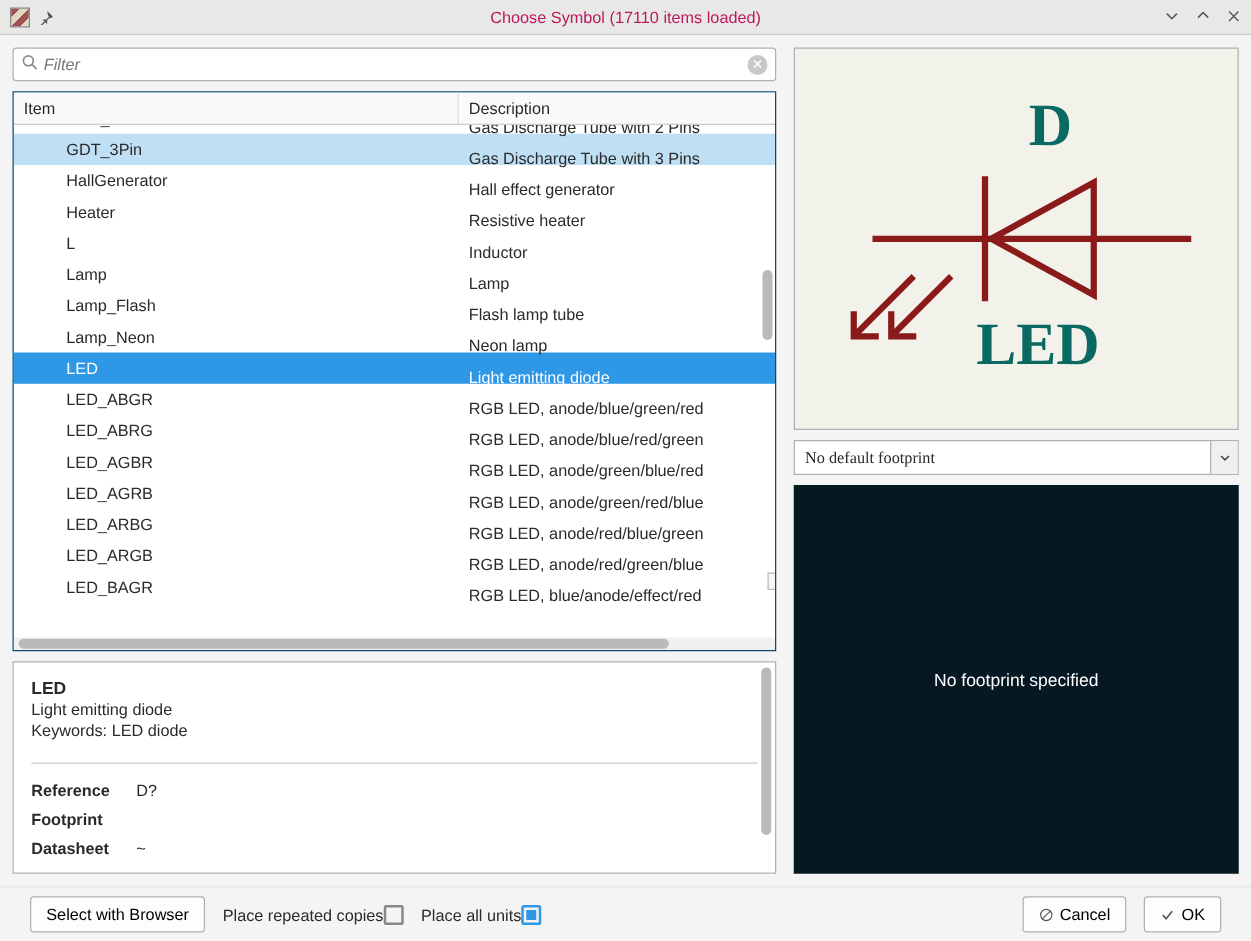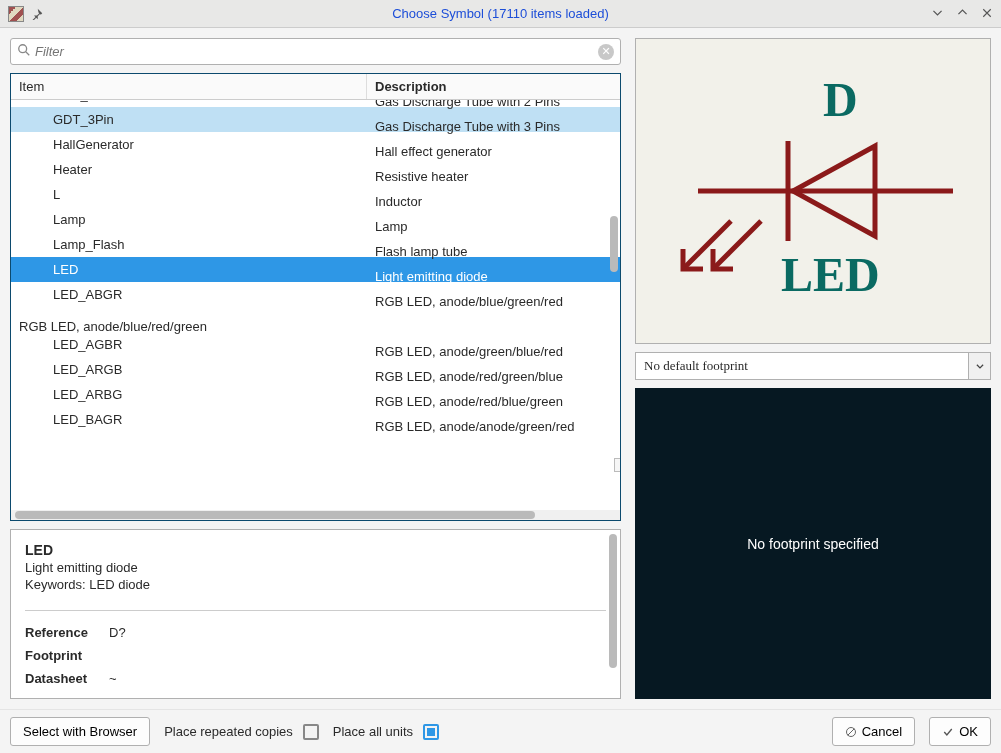--- a/index.html
+++ b/index.html
@@ -25,21 +25,21 @@
     .titlebar-left {
       display: flex;
       align-items: center;
       gap: 6px;
       width: 60px;
     }
     .titlebar-title {
       flex: 1;
       text-align: center;
       font-size: 13px;
-      color: #1d4ed8;
+      color: #be185d;
     }
     .titlebar-right {
       display: flex;
       align-items: center;
       gap: 12px;
       width: 60px;
       justify-content: flex-end;
     }
     .titlebar-icon {
       width: 14px;
@@ -119,21 +119,21 @@
       position: relative;
     }
     .list-header {
       display: flex;
       border-bottom: 1px solid #ccc;
       background: #fafafa;
       height: 26px;
       align-items: center;
     }
     .col-item { width: 356px; padding: 5px 8px; border-right: 1px solid #ddd; }
-    .col-desc { flex: 1; padding: 5px 8px; font-weight: bold; }
+    .col-desc { flex: 1; padding: 5px 8px; }
     .list-body {
       flex: 1;
       overflow: hidden;
       position: relative;
     }
     .list-rows {
       position: absolute;
       top: -18px;
       left: 0;
       right: 0;
@@ -239,36 +239,36 @@
       align-items: center;
       justify-content: center;
       color: #fff;
       font-size: 14px;
     }
 
     .bottom-bar {
       height: 44px;
       display: flex;
       align-items: center;
-      padding: 0 10px;
+      padding: 0 24px;
       gap: 14px;
       border-top: 1px solid #e4e4e4;
     }
     .btn {
       border: 1px solid #b0b0b0;
       background: #fdfdfd;
       padding: 6px 12px;
       border-radius: 3px;
       cursor: pointer;
       display: inline-flex;
       align-items: center;
       gap: 5px;
       font-size: 13px;
     }
-    .chk-label { display: flex; align-items: center; gap: 10px; cursor: pointer; }
+    .chk-label { display: flex; align-items: flex-end; gap: 0; cursor: pointer; }
     .chk {
       width: 16px;
       height: 16px;
       border: 2px solid #888;
       border-radius: 2px;
       display: inline-flex;
       align-items: center;
       justify-content: center;
     }
     .chk.checked {
@@ -355,46 +355,55 @@
               <div class="cell-desc">Inductor</div>
             </div>
             <div class="row">
               <div class="cell-item">Lamp</div>
               <div class="cell-desc">Lamp</div>
             </div>
             <div class="row">
               <div class="cell-item">Lamp_Flash</div>
               <div class="cell-desc">Flash lamp tube</div>
             </div>
+            <div class="row">
+              <div class="cell-item">Lamp_Neon</div>
+              <div class="cell-desc">Neon lamp</div>
+            </div>
             <div class="row selected">
               <div class="cell-item">LED</div>
               <div class="cell-desc">Light emitting diode</div>
             </div>
             <div class="row">
               <div class="cell-item">LED_ABGR</div>
               <div class="cell-desc">RGB LED, anode/blue/green/red</div>
             </div>
             <div class="row">
+              <div class="cell-item">LED_ABRG</div>
               <div class="cell-desc">RGB LED, anode/blue/red/green</div>
             </div>
             <div class="row">
               <div class="cell-item">LED_AGBR</div>
               <div class="cell-desc">RGB LED, anode/green/blue/red</div>
             </div>
             <div class="row">
+              <div class="cell-item">LED_AGRB</div>
+              <div class="cell-desc">RGB LED, anode/green/red/blue</div>
+            </div>
+            <div class="row">
+              <div class="cell-item">LED_ARBG</div>
+              <div class="cell-desc">RGB LED, anode/red/blue/green</div>
+            </div>
+            <div class="row">
               <div class="cell-item">LED_ARGB</div>
               <div class="cell-desc">RGB LED, anode/red/green/blue</div>
             </div>
             <div class="row">
-              <div class="cell-item">LED_ARBG</div>
-              <div class="cell-desc">RGB LED, anode/red/blue/green</div>
-            </div>
-            <div class="row">
               <div class="cell-item">LED_BAGR</div>
-              <div class="cell-desc">RGB LED, anode/anode/green/red</div>
+              <div class="cell-desc">RGB LED, blue/anode/effect/red</div>
             </div>
           </div>
         <div class="vscroll"></div>
         <div class="resize-grip"></div>
       </div>
       <div class="hscroll">
         <div class="hscroll-thumb"></div>
       </div>
     </div>
 

